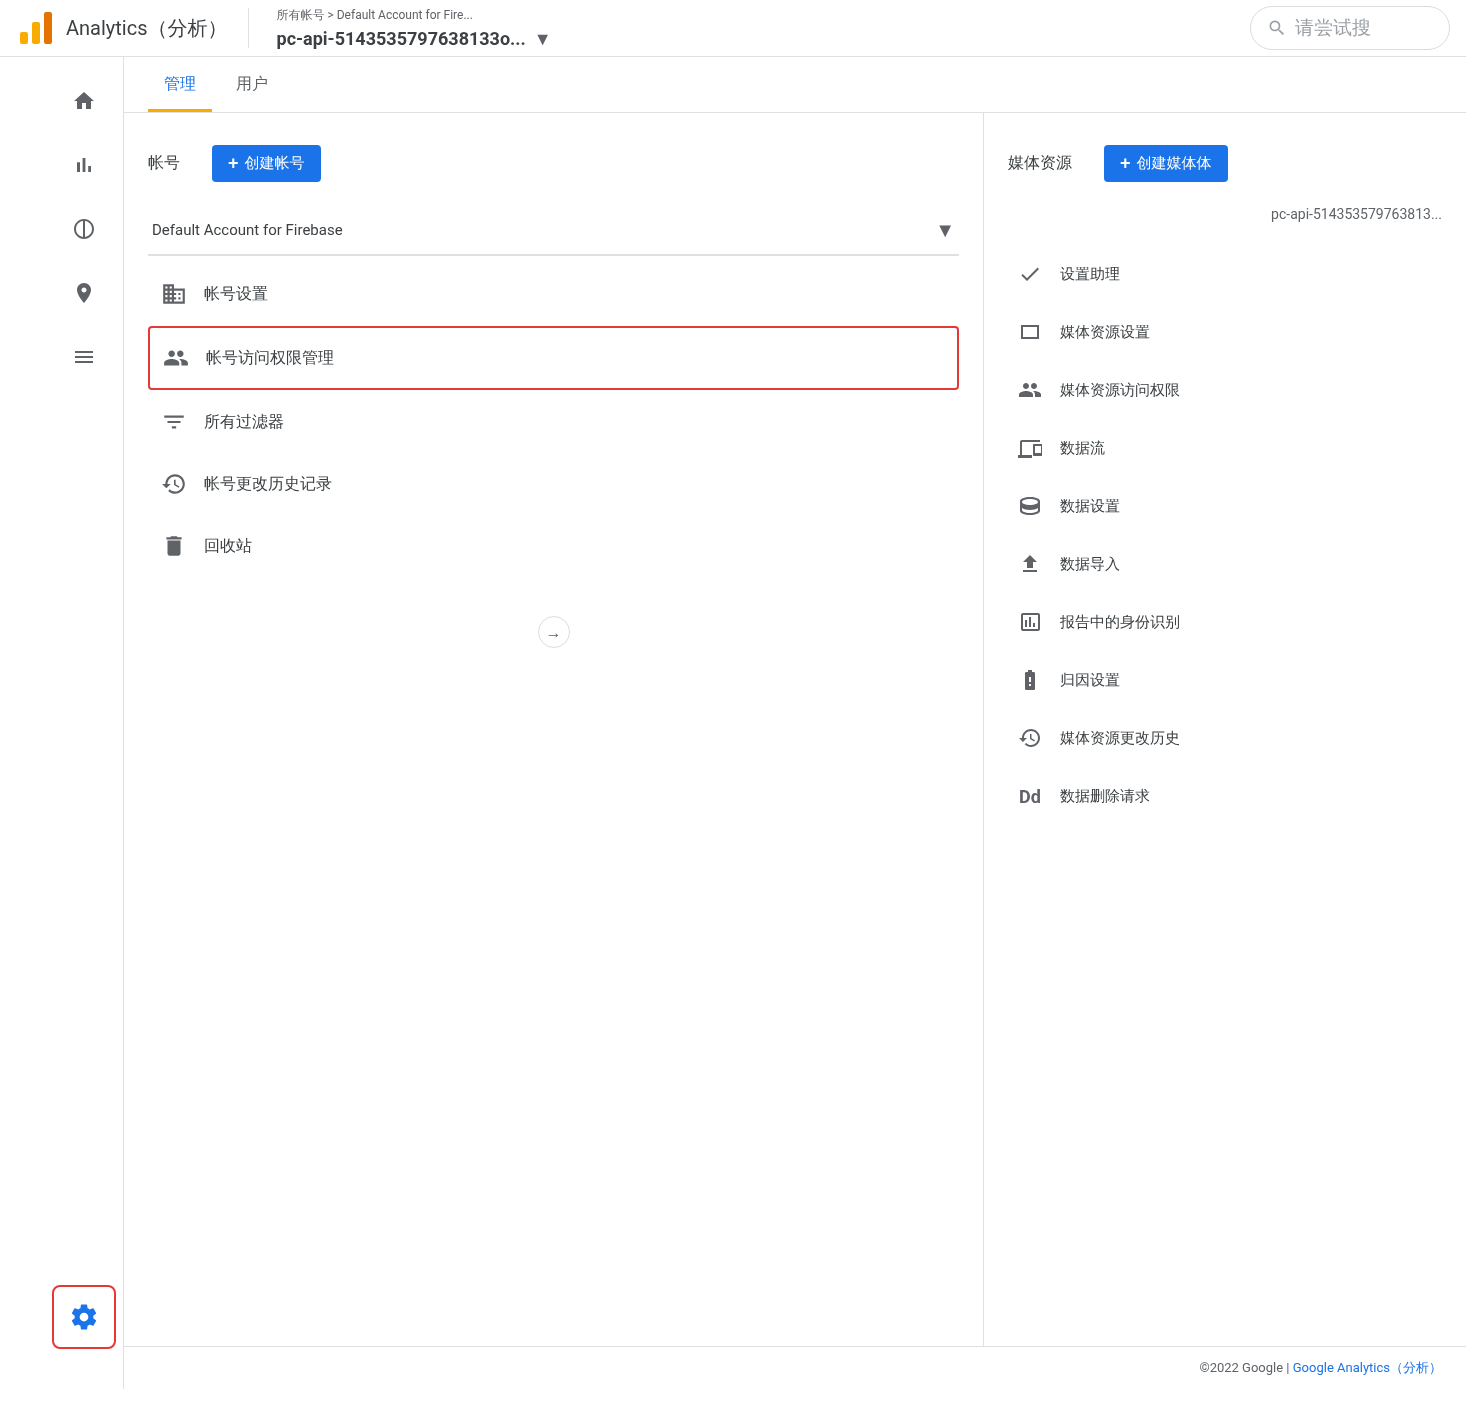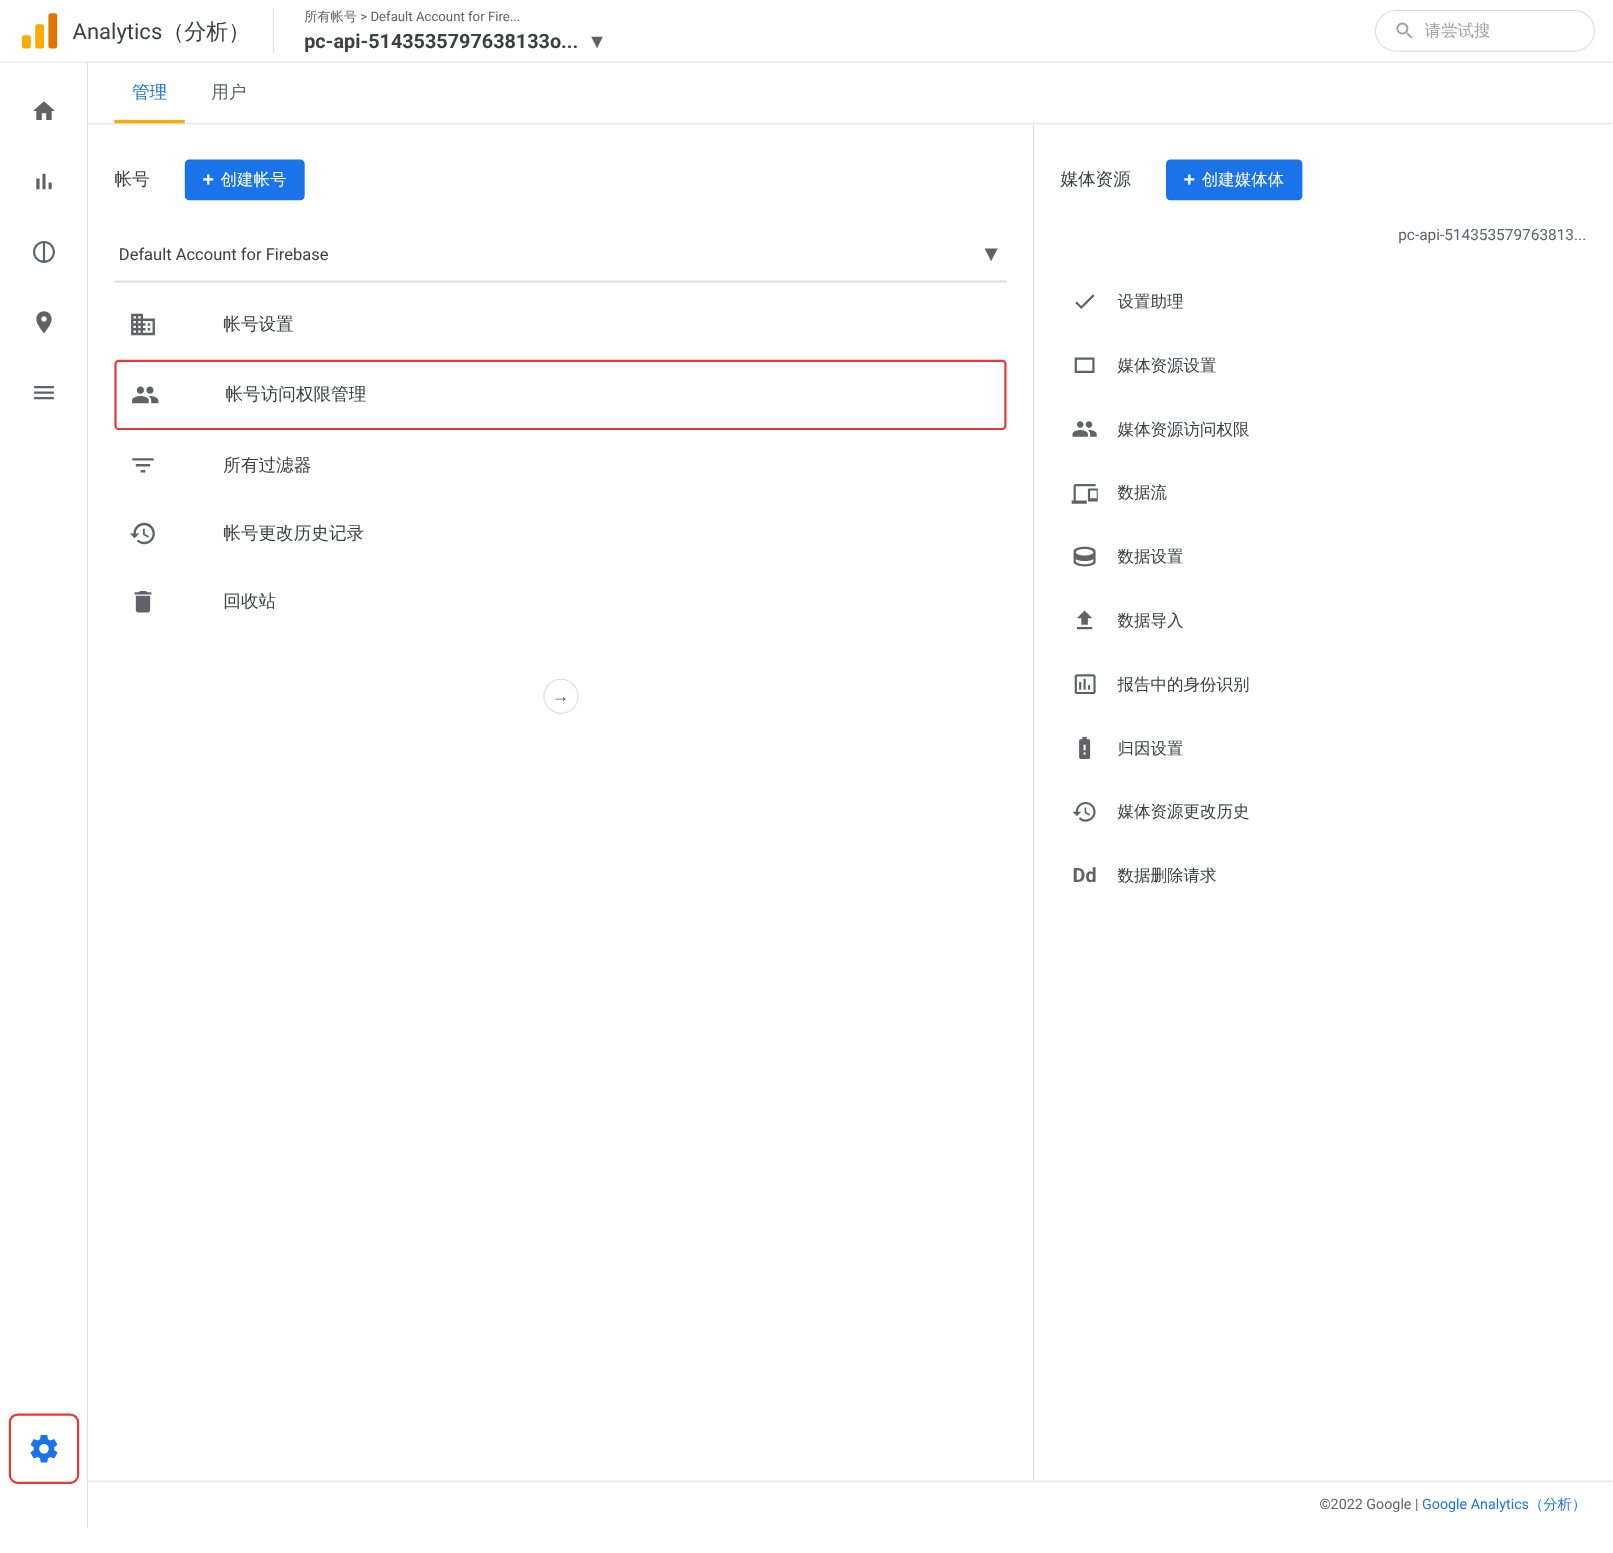--- a/index.html
+++ b/index.html
@@ -61,27 +61,28 @@
       align-items: center;
       border: 1px solid #dadce0;
       border-radius: 24px;
       padding: 8px 16px;
       gap: 8px;
       min-width: 200px;
       cursor: pointer;
     }
     .search-placeholder {
       color: #9aa0a6;
-      font-size: 15px;
+      font-size: 19px;
     }
 
     
     .app-body {
       display: flex;
       height: calc(1412px - 80px);
+      padding-left: 44px;
     }
 
     
     .sidebar {
       width: 80px;
       background: #fff;
       border-right: 1px solid #e0e0e0;
       display: flex;
       flex-direction: column;
       align-items: center;
@@ -224,21 +225,20 @@
       width: 28px;
       height: 28px;
       display: flex;
       align-items: center;
       justify-content: center;
     }
     .menu-item-icon svg { width: 26px; height: 26px; fill: #5f6368; }
     .menu-item-label {
       font-size: 16px;
       color: #3c4043;
-      margin-left: 43px;
     }
 
     
     .arrow-divider {
       display: flex;
       justify-content: center;
       align-items: center;
       width: 32px;
       height: 32px;
       border-radius: 50%;

